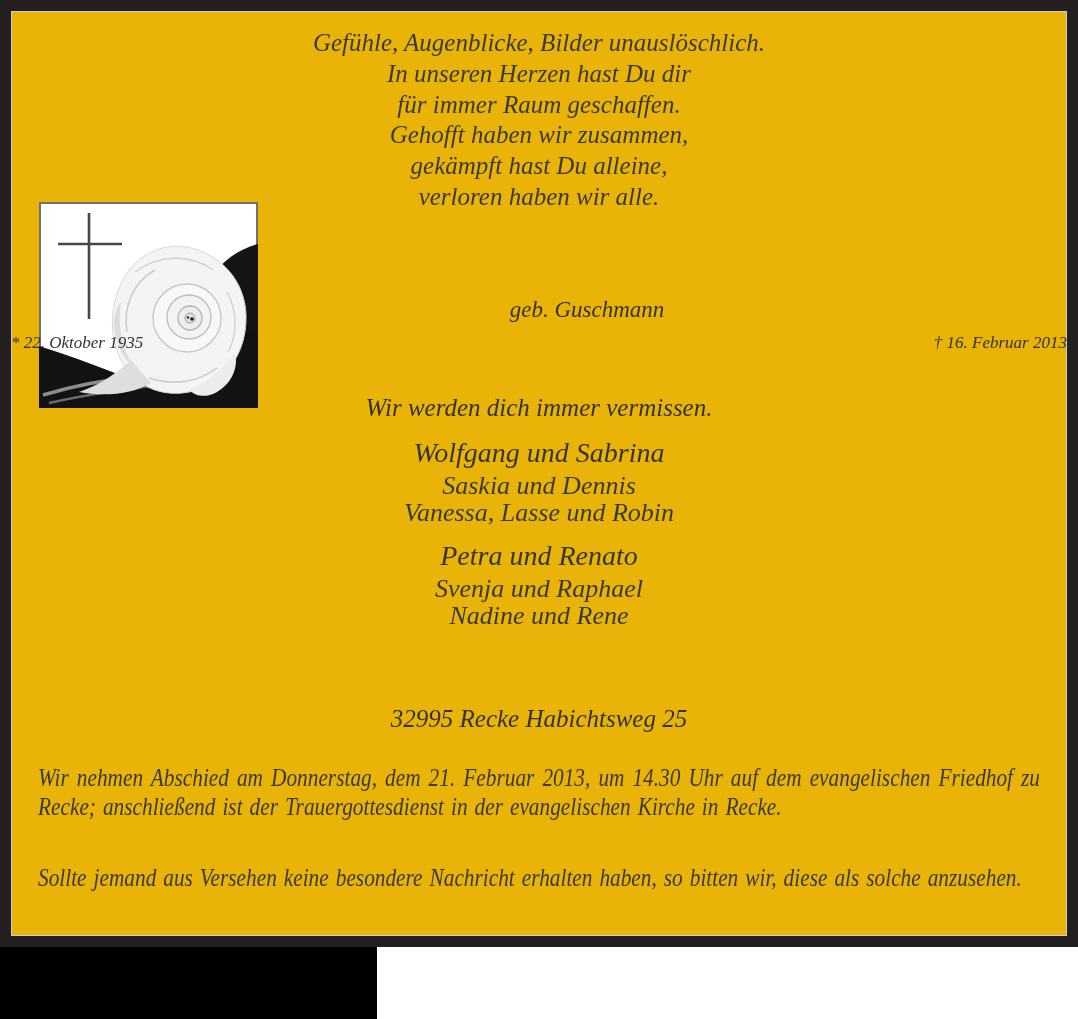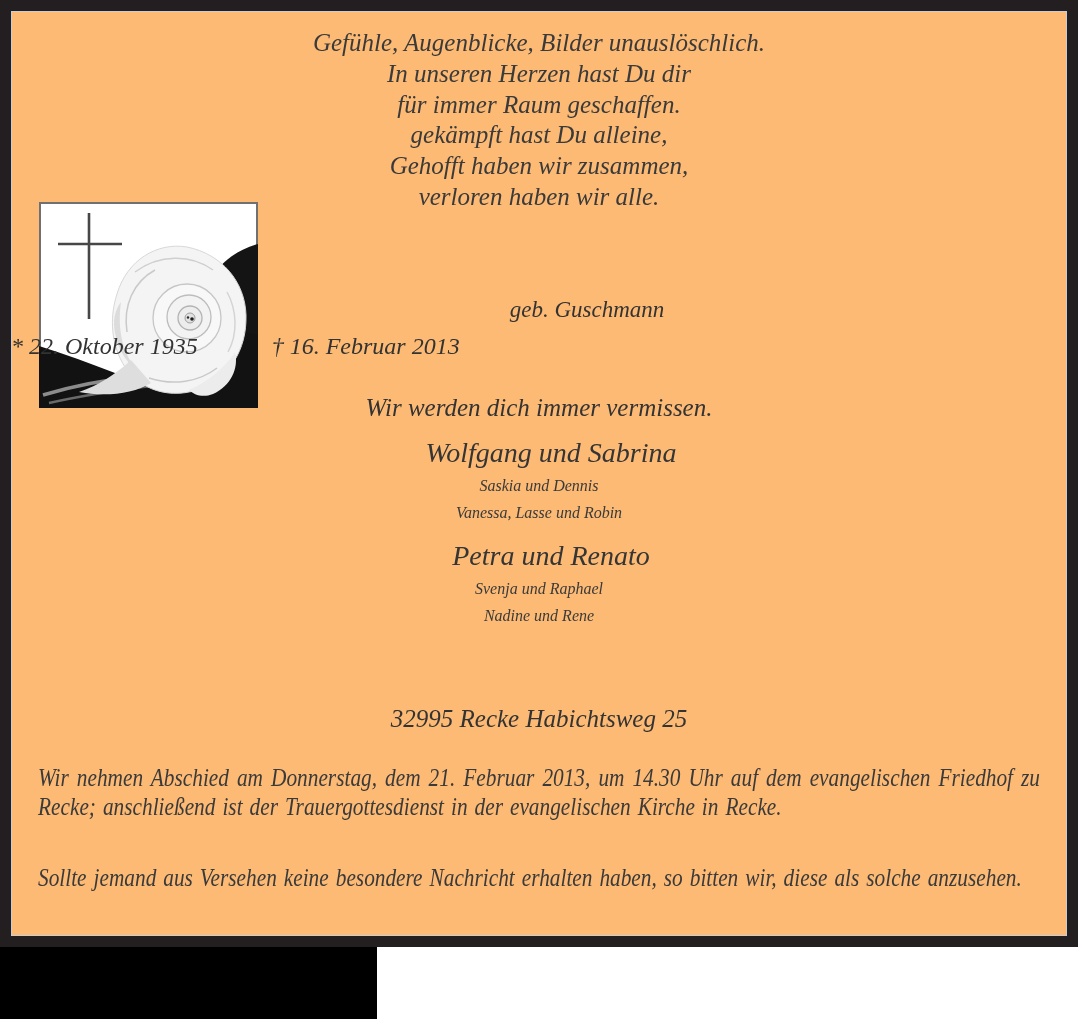--- a/index.html
+++ b/index.html
@@ -15,21 +15,21 @@
     font-family: "Liberation Serif", "DejaVu Serif", serif;
     color: #333333;
   }
   .notice {
     position: absolute;
     left: 0;
     top: 0;
     width: 1078px;
     height: 947px;
     box-sizing: border-box;
-    background: #fdba74;
+    background: #eab308;
     border: 11px solid #231f20;
     box-shadow: inset 0 0 0 1px #cdcdd1;
   }
   .notice * {
     font-style: italic;
   }
   .abs { position: absolute; }
   .centered {
     left: 0;
     width: 100%;
@@ -56,35 +56,34 @@
     letter-spacing: 1px;
   }
   .maiden-name {
     top: 286px;
     font-size: 23px;
     margin-left: 48px;
   }
   .dates-row {
     top: 322px;
     display: flex;
-    justify-content: flex-start;
+    justify-content: space-between;
     gap: 74px;
-    font-size: 24px;
+    font-size: 17px;
   }
   .farewell {
     top: 383px;
     font-size: 25px;
   }
   .mourner-primary {
     font-size: 28px;
     color: #353535;
-    margin-left: 12px;
   }
   .mourner-secondary {
-    font-size: 16px;
+    font-size: 26px;
     line-height: 27.4px;
     color: #3a3a3a;
   }
   .g1-primary { top: 426px; }
   .g1-secondary { top: 461px; }
   .g2-primary { top: 529px; }
   .g2-secondary { top: 564px; }
   .g3-primary { top: 631px; }
   .address-line {
     top: 694px;
@@ -118,22 +117,22 @@
 </style>
 </head>
 <body>
 
 <div class="notice">
 
   <div class="abs centered poem">
     <div>Gefühle, Augenblicke, Bilder unauslöschlich.</div>
     <div>In unseren Herzen hast Du dir</div>
     <div>für immer Raum geschaffen.</div>
+    <div>Gehofft haben wir zusammen,</div>
     <div>gekämpft hast Du alleine,</div>
-    <div>Gehofft haben wir zusammen,</div>
     <div>verloren haben wir alle.</div>
   </div>
 
   <div class="abs photo-frame">
     <svg viewBox="0 0 219 206" xmlns="http://www.w3.org/2000/svg">
       <rect x="1" y="1" width="217" height="204" fill="#ffffff" stroke="#707070" stroke-width="2"></rect>
       <path d="M0,144 C26,152 50,161 76,171 C100,181 118,180 134,170 C160,153 186,134 219,120 L219,206 L0,206 Z" fill="#121212"></path>
       <path d="M219,42 C198,48 181,60 173,77 C166,93 171,109 186,120 C196,127 208,131 219,133 Z" fill="#141414"></path>
       <g>
         <path d="M4,193 C34,184 64,178 96,175" stroke="#9a9a9a" stroke-width="3.5" fill="none" opacity="0.9"></path>

